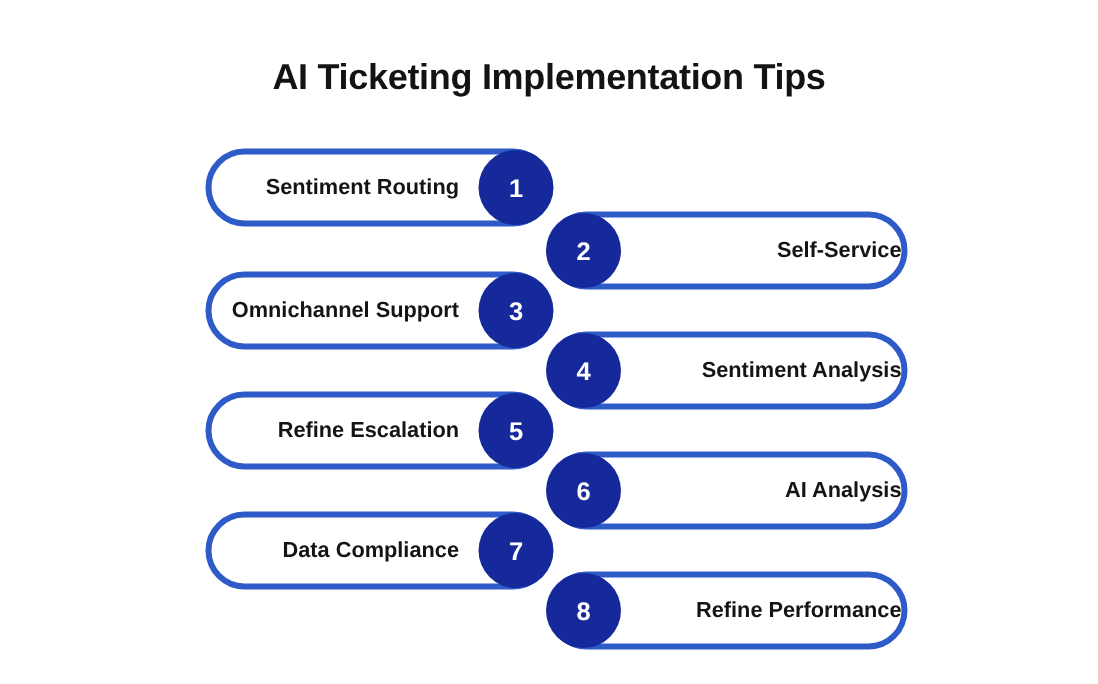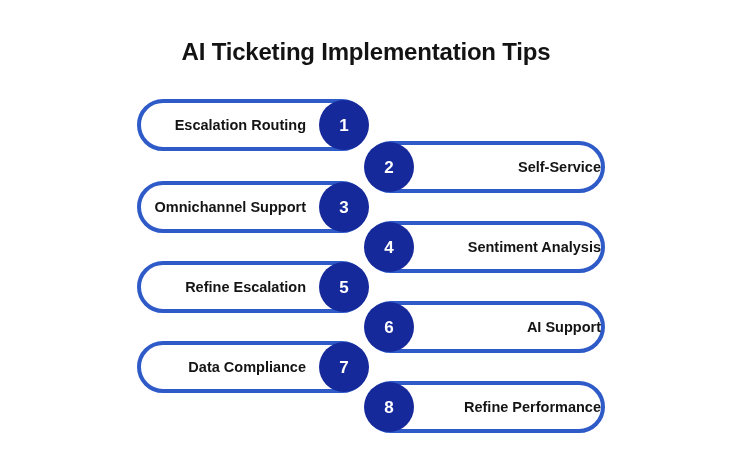--- a/index.html
+++ b/index.html
@@ -109,21 +109,21 @@
 </style>
 </head>
 <body>
 
 <div id="canvas">
 
   <div id="page-title">AI Ticketing Implementation Tips</div>
 
   <div class="row left r1 z1">
     <div class="pill">
-      <span class="pill-label">Escalation Routing</span>
+      <span class="pill-label">Sentiment Routing</span>
     </div>
     <div class="badge">1</div>
   </div>
 
   <div class="row right r2 z2">
     <div class="pill">
       <span class="pill-label">Self-Service</span>
     </div>
     <div class="badge">2</div>
   </div>
@@ -144,21 +144,21 @@
 
   <div class="row left r5 z5">
     <div class="pill">
       <span class="pill-label">Refine Escalation</span>
     </div>
     <div class="badge">5</div>
   </div>
 
   <div class="row right r6 z6">
     <div class="pill">
-      <span class="pill-label">AI Support</span>
+      <span class="pill-label">AI Analysis</span>
     </div>
     <div class="badge">6</div>
   </div>
 
   <div class="row left r7 z7">
     <div class="pill">
       <span class="pill-label">Data Compliance</span>
     </div>
     <div class="badge">7</div>
   </div>

